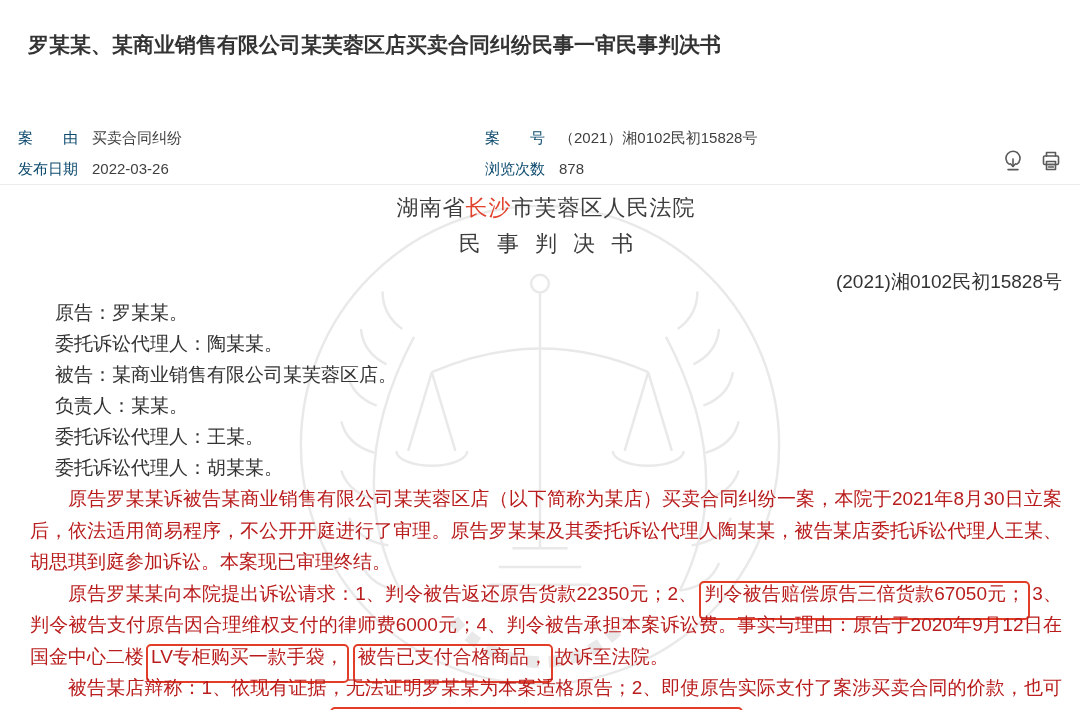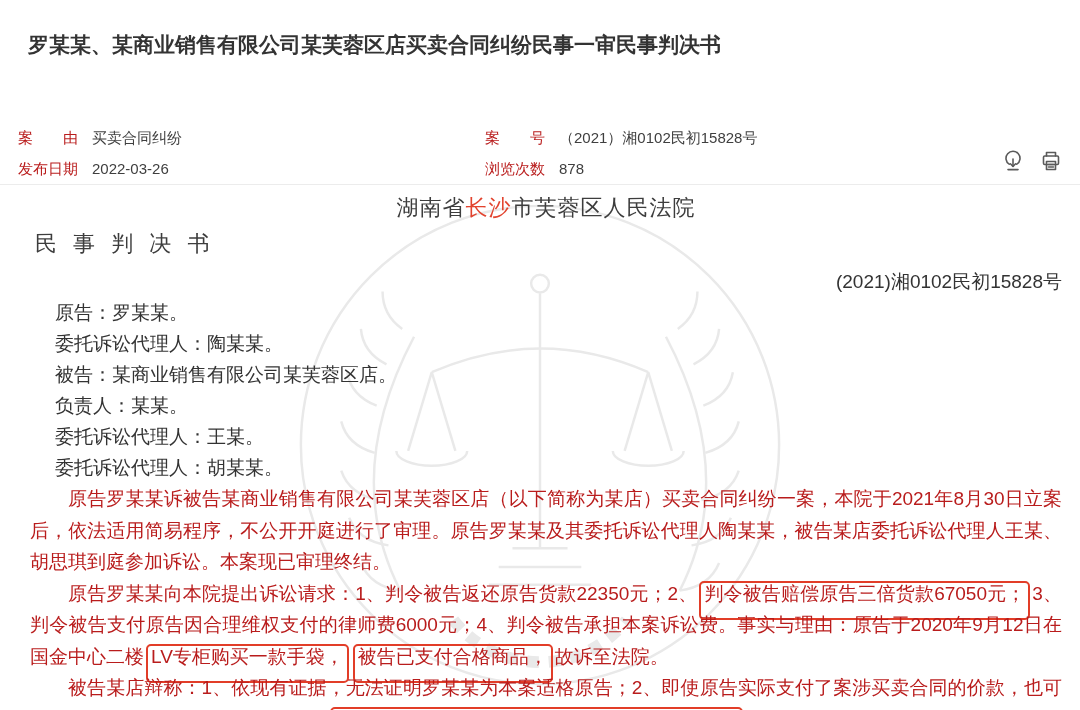--- a/index.html
+++ b/index.html
@@ -12,34 +12,34 @@
   
   .page-title{
     padding:17px 28px 0;
     font-size:21px;line-height:28px;font-weight:bold;color:#333;
   }
 
   
   .meta{position:relative;padding:56px 18px 6px;border-bottom:1px solid #ececec;}
   .meta-grid{display:grid;grid-template-columns:467px 1fr;row-gap:13px;font-size:15px;line-height:18px;}
   .meta-item{display:flex;align-items:baseline;}
-  .meta-label{color:#b91c1c;white-space:pre;margin-right:14px;flex:none;}
+  .meta-label{color:#0c4a6e;white-space:pre;margin-right:14px;flex:none;}
   .meta-value{color:#3f3f3f;}
   .meta-actions{position:absolute;right:16px;bottom:10px;display:flex;gap:12px;}
   .icon-btn{width:26px;height:26px;display:flex;align-items:center;justify-content:center;cursor:pointer;background:none;border:none;padding:0;}
   .icon-btn svg{display:block;}
 
   
   .doc{position:relative;padding:8px 18px 0 30px;}
   .watermark{position:absolute;top:14px;left:50%;transform:translateX(-50%);z-index:0;pointer-events:none;}
   .doc-content{position:relative;z-index:1;}
 
   .court-name{margin:0;text-align:center;font-size:22px;line-height:30px;font-weight:500;color:#3d3d3d;letter-spacing:1px;}
   .court-name .hl{color:#e2432e;}
-  .doc-type{margin:6px 0 0;text-align:left;font-size:22px;line-height:30px;font-weight:500;color:#3d3d3d;letter-spacing:5px;text-indent:5px;}
+  .doc-type{margin:6px 0 0;text-align:center;font-size:22px;line-height:30px;font-weight:500;color:#3d3d3d;letter-spacing:5px;text-indent:5px;}
   .doc-case-no{margin-top:10px;text-align:right;font-size:19px;line-height:26px;color:#333;}
 
   .party-list{margin-top:2px;}
   .party-list p{margin:0 0 0 25px;font-size:19px;line-height:31px;color:#333;}
 
   .paragraph-list p{
     margin:0;font-size:19px;line-height:31.5px;color:#b91c1c;
     text-align:justify;text-indent:38px;
   }
   .hl-box{

